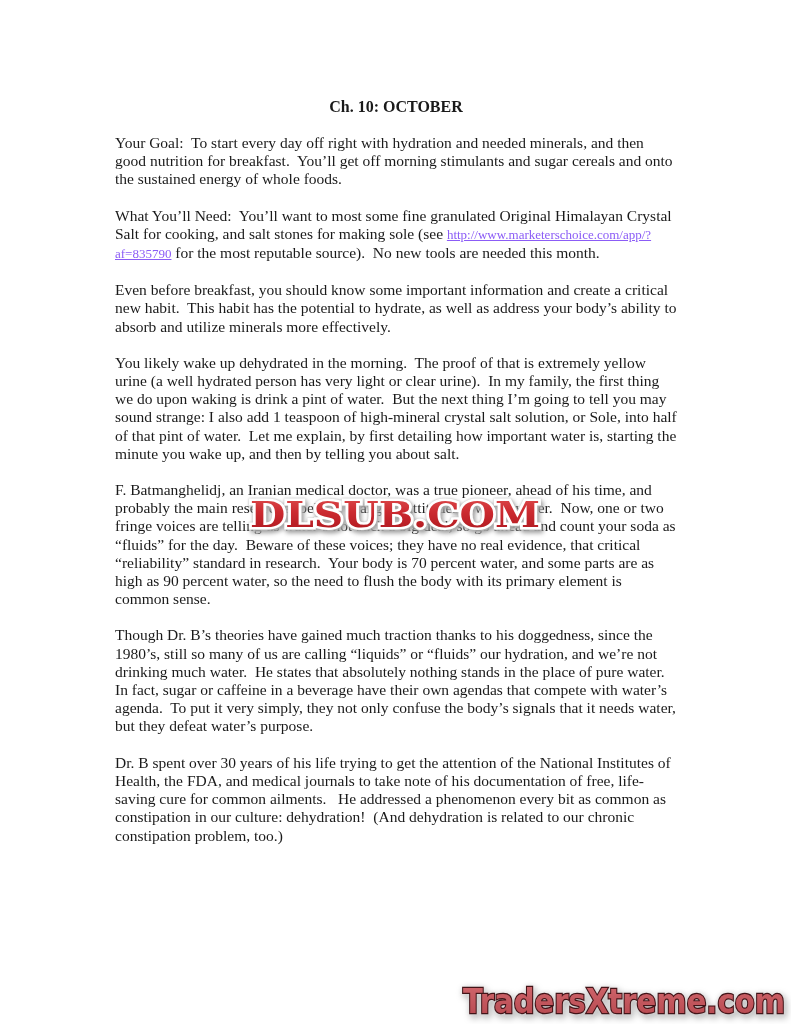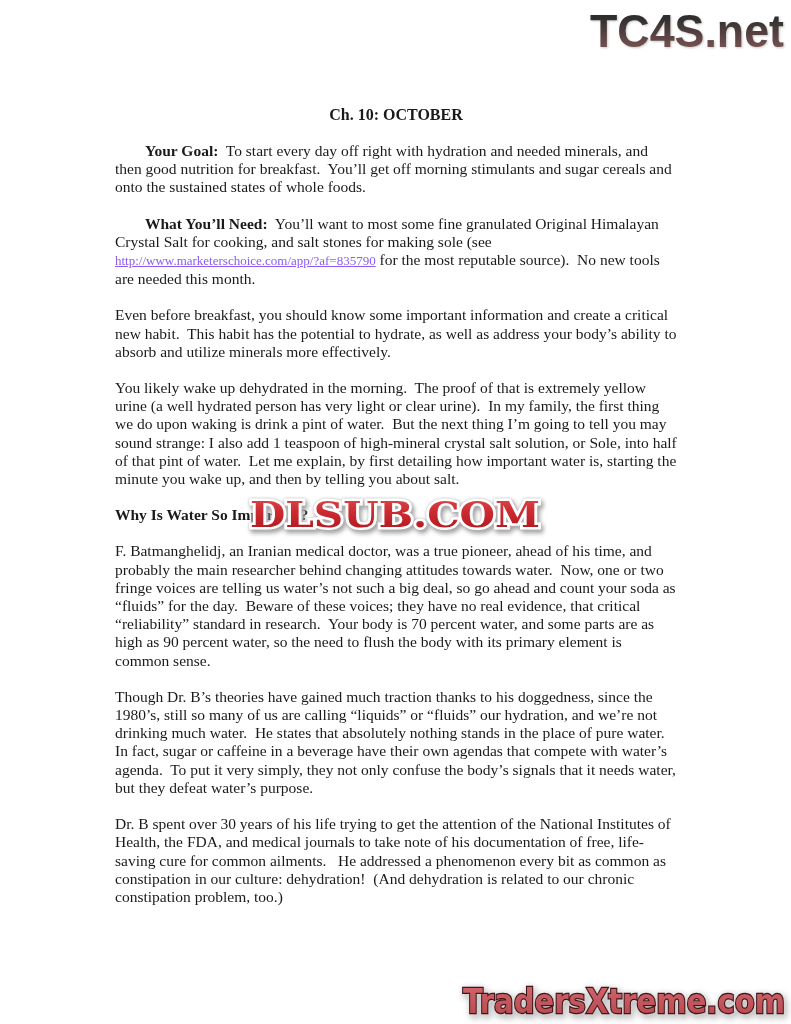--- a/index.html
+++ b/index.html
@@ -7,37 +7,37 @@
     position:relative;
     width:791px; height:1024px;
     margin:0 auto;
     background:#ffffff;
     overflow:hidden;
     font-family:"Liberation Serif", serif;
     color:#1a1a1a;
   }
   .content {
     position:absolute;
-    top:12px; left:115px;
+    top:4px; left:115px;
     width:562px;
   }
   .doc-title {
     margin:94px 0 18px 0;
     text-align:center;
     font-weight:bold;
     font-size:16px;
     line-height:18px;
   }
   .para {
     font-size:15.5px;
     line-height:18.2px;
     margin:0 0 18px 0;
     white-space:pre-wrap;
   }
-  .para b { font-weight:bold;margin-left:30px; }
+  .para b { font-weight:normal; }
   .big-gap { margin-top:16px; }
   .subheading {
     font-weight:bold;
     font-size:15.5px;
     line-height:18.2px;
     margin:0 0 18px 0;
   }
   a.doc-link {
     color:#8b5cf6;
     text-decoration:underline;
@@ -53,49 +53,37 @@
 </style>
 </head>
 <body>
 
 <div class="page">
 
   <div class="content">
 
     <div class="doc-title">Ch. 10: OCTOBER</div>
 
-    <p class="para"><b>Your Goal:</b><span>  To start every day off right with hydration and needed minerals, and then good nutrition for breakfast.  You’ll get off morning stimulants and sugar cereals and onto the sustained states of whole foods.</span></p>
+    <p class="para"><b>Your Goal:</b><span>  To start every day off right with hydration and needed minerals, and then good nutrition for breakfast.  You’ll get off morning stimulants and sugar cereals and onto the sustained energy of whole foods.</span></p>
 
     <p class="para"><b>What You’ll Need:</b><span>  You’ll want to most some fine granulated Original Himalayan Crystal Salt for cooking, and salt stones for making sole (see </span><a href="#" class="doc-link">http://www.marketerschoice.com/app/?af=835790</a><span> for the most reputable source).  No new tools are needed this month.</span></p>
 
     <p class="para big-gap">Even before breakfast, you should know some important information and create a critical new habit.  This habit has the potential to hydrate, as well as address your body’s ability to absorb and utilize minerals more effectively.</p>
 
     <p class="para">You likely wake up dehydrated in the morning.  The proof of that is extremely yellow urine (a well hydrated person has very light or clear urine).  In my family, the first thing we do upon waking is drink a pint of water.  But the next thing I’m going to tell you may sound strange: I also add 1 teaspoon of high-mineral crystal salt solution, or Sole, into half of that pint of water.  Let me explain, by first detailing how important water is, starting the minute you wake up, and then by telling you about salt.</p>
 
-    <p class="subheading">Why Is Water So Important?</p>
 
     <p class="para">F. Batmanghelidj, an Iranian medical doctor, was a true pioneer, ahead of his time, and probably the main researcher behind changing attitudes towards water.  Now, one or two fringe voices are telling us water’s not such a big deal, so go ahead and count your soda as “fluids” for the day.  Beware of these voices; they have no real evidence, that critical “reliability” standard in research.  Your body is 70 percent water, and some parts are as high as 90 percent water, so the need to flush the body with its primary element is common sense.</p>
 
     <p class="para">Though Dr. B’s theories have gained much traction thanks to his doggedness, since the 1980’s, still so many of us are calling “liquids” or “fluids” our hydration, and we’re not drinking much water.  He states that absolutely nothing stands in the place of pure water.  In fact, sugar or caffeine in a beverage have their own agendas that compete with water’s agenda.  To put it very simply, they not only confuse the body’s signals that it needs water, but they defeat water’s purpose.</p>
 
     <p class="para">Dr. B spent over 30 years of his life trying to get the attention of the National Institutes of Health, the FDA, and medical journals to take note of his documentation of free, life-saving cure for common ailments.   He addressed a phenomenon every bit as common as constipation in our culture: dehydration!  (And dehydration is related to our chronic constipation problem, too.)</p>
 
   </div>
 
-  <div class="wm-top">
-    <svg viewBox="0 0 200 56">
-      <defs>
-        <linearGradient id="gradTop" x1="0" y1="0" x2="0" y2="1">
-          <stop offset="0.25" stop-color="#2e2e2e"></stop>
-          <stop offset="1" stop-color="#8d5c5c"></stop>
-        </linearGradient>
-      </defs>
-      <text x="100" y="45" text-anchor="middle" font-family="Liberation Sans, sans-serif" font-weight="bold" font-size="47" textLength="194" lengthAdjust="spacingAndGlyphs" fill="url(#gradTop)">TC4S.net</text>
-    </svg>
-  </div>
 
   <div class="wm-mid">
     <svg viewBox="0 0 305 52">
       <defs>
         <linearGradient id="gradMid" x1="0" y1="0" x2="0" y2="1">
           <stop offset="0" stop-color="#e05252"></stop>
           <stop offset="0.45" stop-color="#cc2a30"></stop>
           <stop offset="1" stop-color="#ab161d"></stop>
         </linearGradient>
       </defs>

